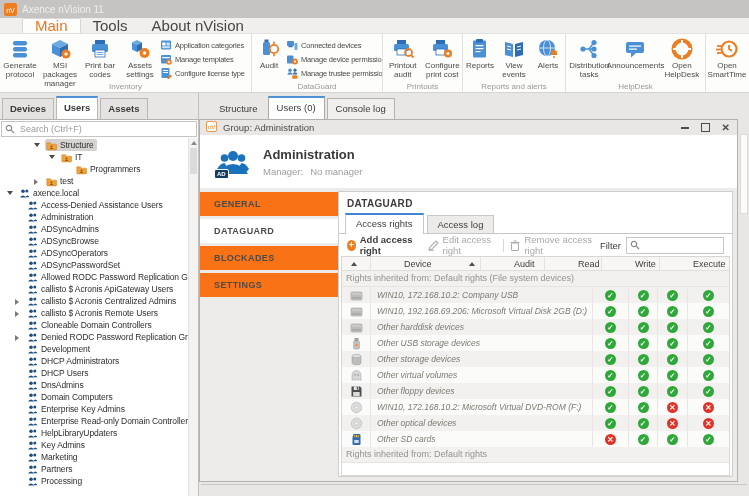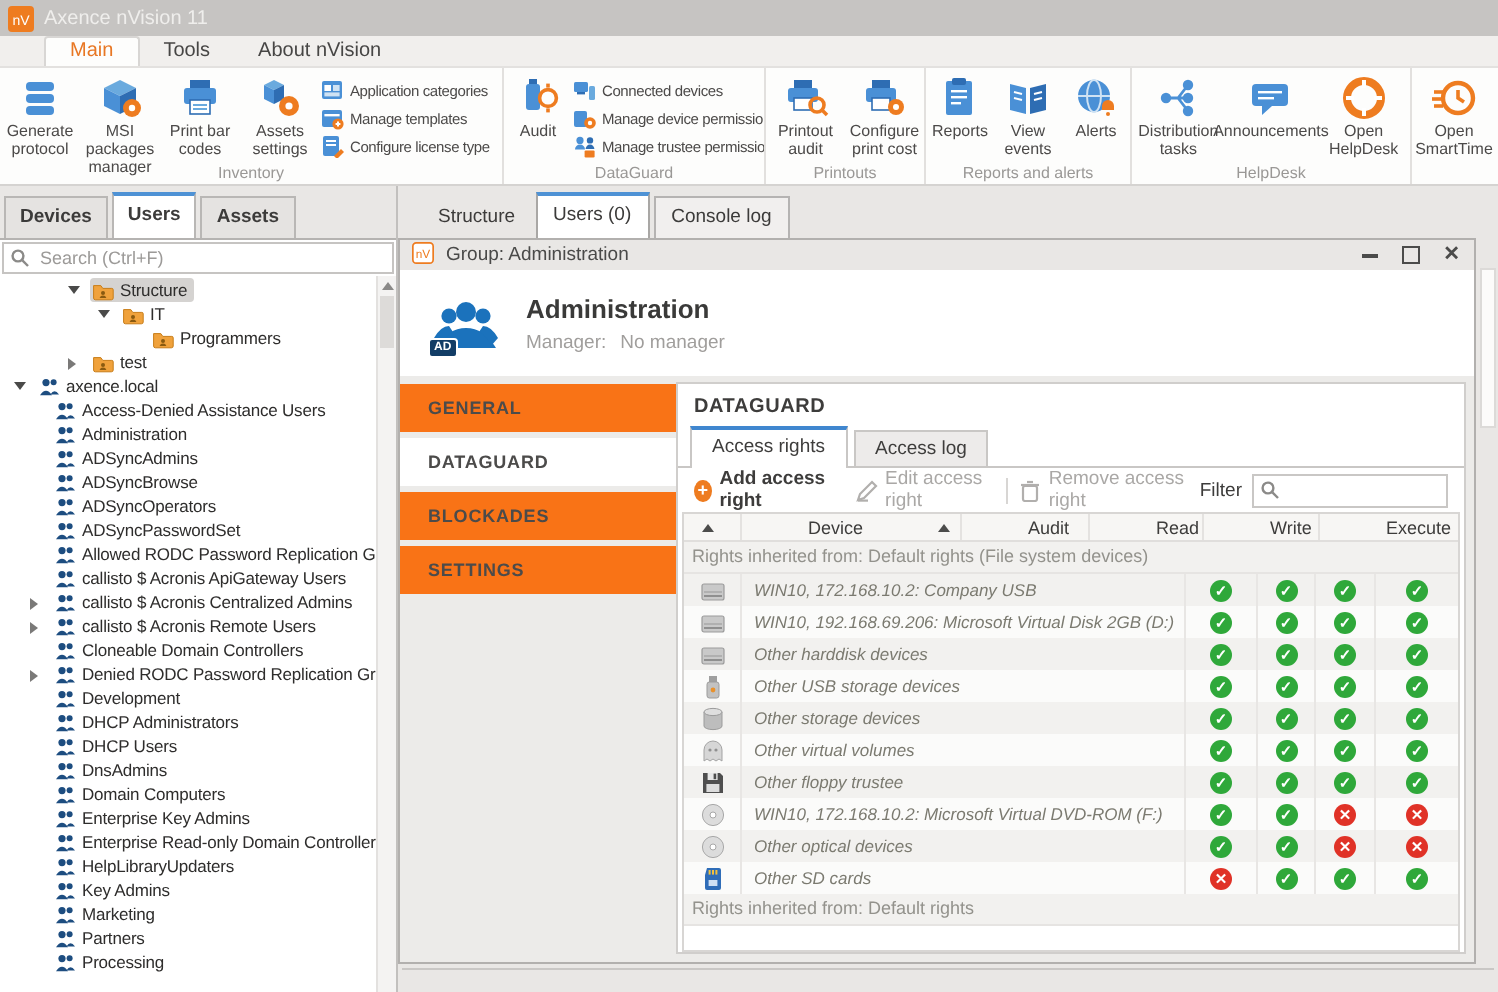--- a/index.html
+++ b/index.html
@@ -3,21 +3,21 @@
 <meta charset="utf-8">
 <style>
   html,body{margin:0;padding:0;background:#d8d6d4;font-family:"Liberation Sans",sans-serif;}
   #app{position:relative;width:749px;height:496px;overflow:hidden;background:#e9e7e5;font-family:"Liberation Sans",sans-serif;}
   
   .titlebar{height:18px;background:#c6c4c2;display:flex;align-items:center;padding-left:4px;gap:5px;}
   .app-title{font-size:10px;color:#efeeec;}
   .nvbox{display:inline-flex;width:13px;height:13px;}
   
   .ribbon-tabs{height:15px;background:#f1efed;display:flex;padding-left:22px;border-bottom:1px solid #e3e1df;}
-  .rtab{font-size:10px;line-height:15px;padding:0 12px;color:#474645;cursor:default;}
+  .rtab{font-size:15px;line-height:15px;padding:0 12px;color:#474645;cursor:default;}
   .rtab.sel{background:#fdfdfc;color:#e87724;border:1px solid #d8d6d4;border-bottom:none;border-radius:2px 2px 0 0;line-height:14px;}
   
   .ribbon{height:58px;background:#fdfdfc;border-bottom:1px solid #d5d3d1;display:flex;}
   .rgroup{position:relative;box-sizing:border-box;border-right:1px solid #e2e0de;height:58px;}
   .rgroup:last-child{border-right:none;}
   .rg-label{position:absolute;bottom:1px;left:0;width:100%;text-align:center;font-size:8px;color:#9a9896;}
   .rg-items{display:flex;height:47px;padding-top:2px;box-sizing:border-box;}
   .lgwrap{display:flex;justify-content:space-around;}
   .rbtn-lg{display:flex;flex-direction:column;align-items:center;text-align:center;font-size:8px;line-height:1.12;color:#4c4a49;flex:1;min-width:0;padding-top:1px;cursor:default;}
   .rbtn-lg .ic{margin-bottom:1px;}
@@ -1081,21 +1081,21 @@
                       <span class="ic">
                         <svg width="13" height="13" viewBox="0 0 13 13">
                           <path d="M1.5 1.5 H10 L11.5 3 V11.5 H1.5 Z" fill="#4e4e4e"></path>
                           <rect x="3.8" y="1.5" width="5" height="3.5" fill="#e8e8e8"></rect>
                           <rect x="6.8" y="1.8" width="1.3" height="2.8" fill="#4e4e4e"></rect>
                           <rect x="3.2" y="7" width="6.5" height="4" fill="#dcdcdc"></rect>
                         </svg>
                       </span>
                     </div>
                     <div class="cell-dev">
-                      <span>Other floppy trustee</span>
+                      <span>Other floppy devices</span>
                     </div>
                     <div class="cell-st">
                       <span class="badge" style="background: rgb(47, 168, 58);">✓</span>
                     </div>
                     <div class="cell-st">
                       <span class="badge" style="background: rgb(47, 168, 58);">✓</span>
                     </div>
                     <div class="cell-st">
                       <span class="badge" style="background: rgb(47, 168, 58);">✓</span>
                     </div>

